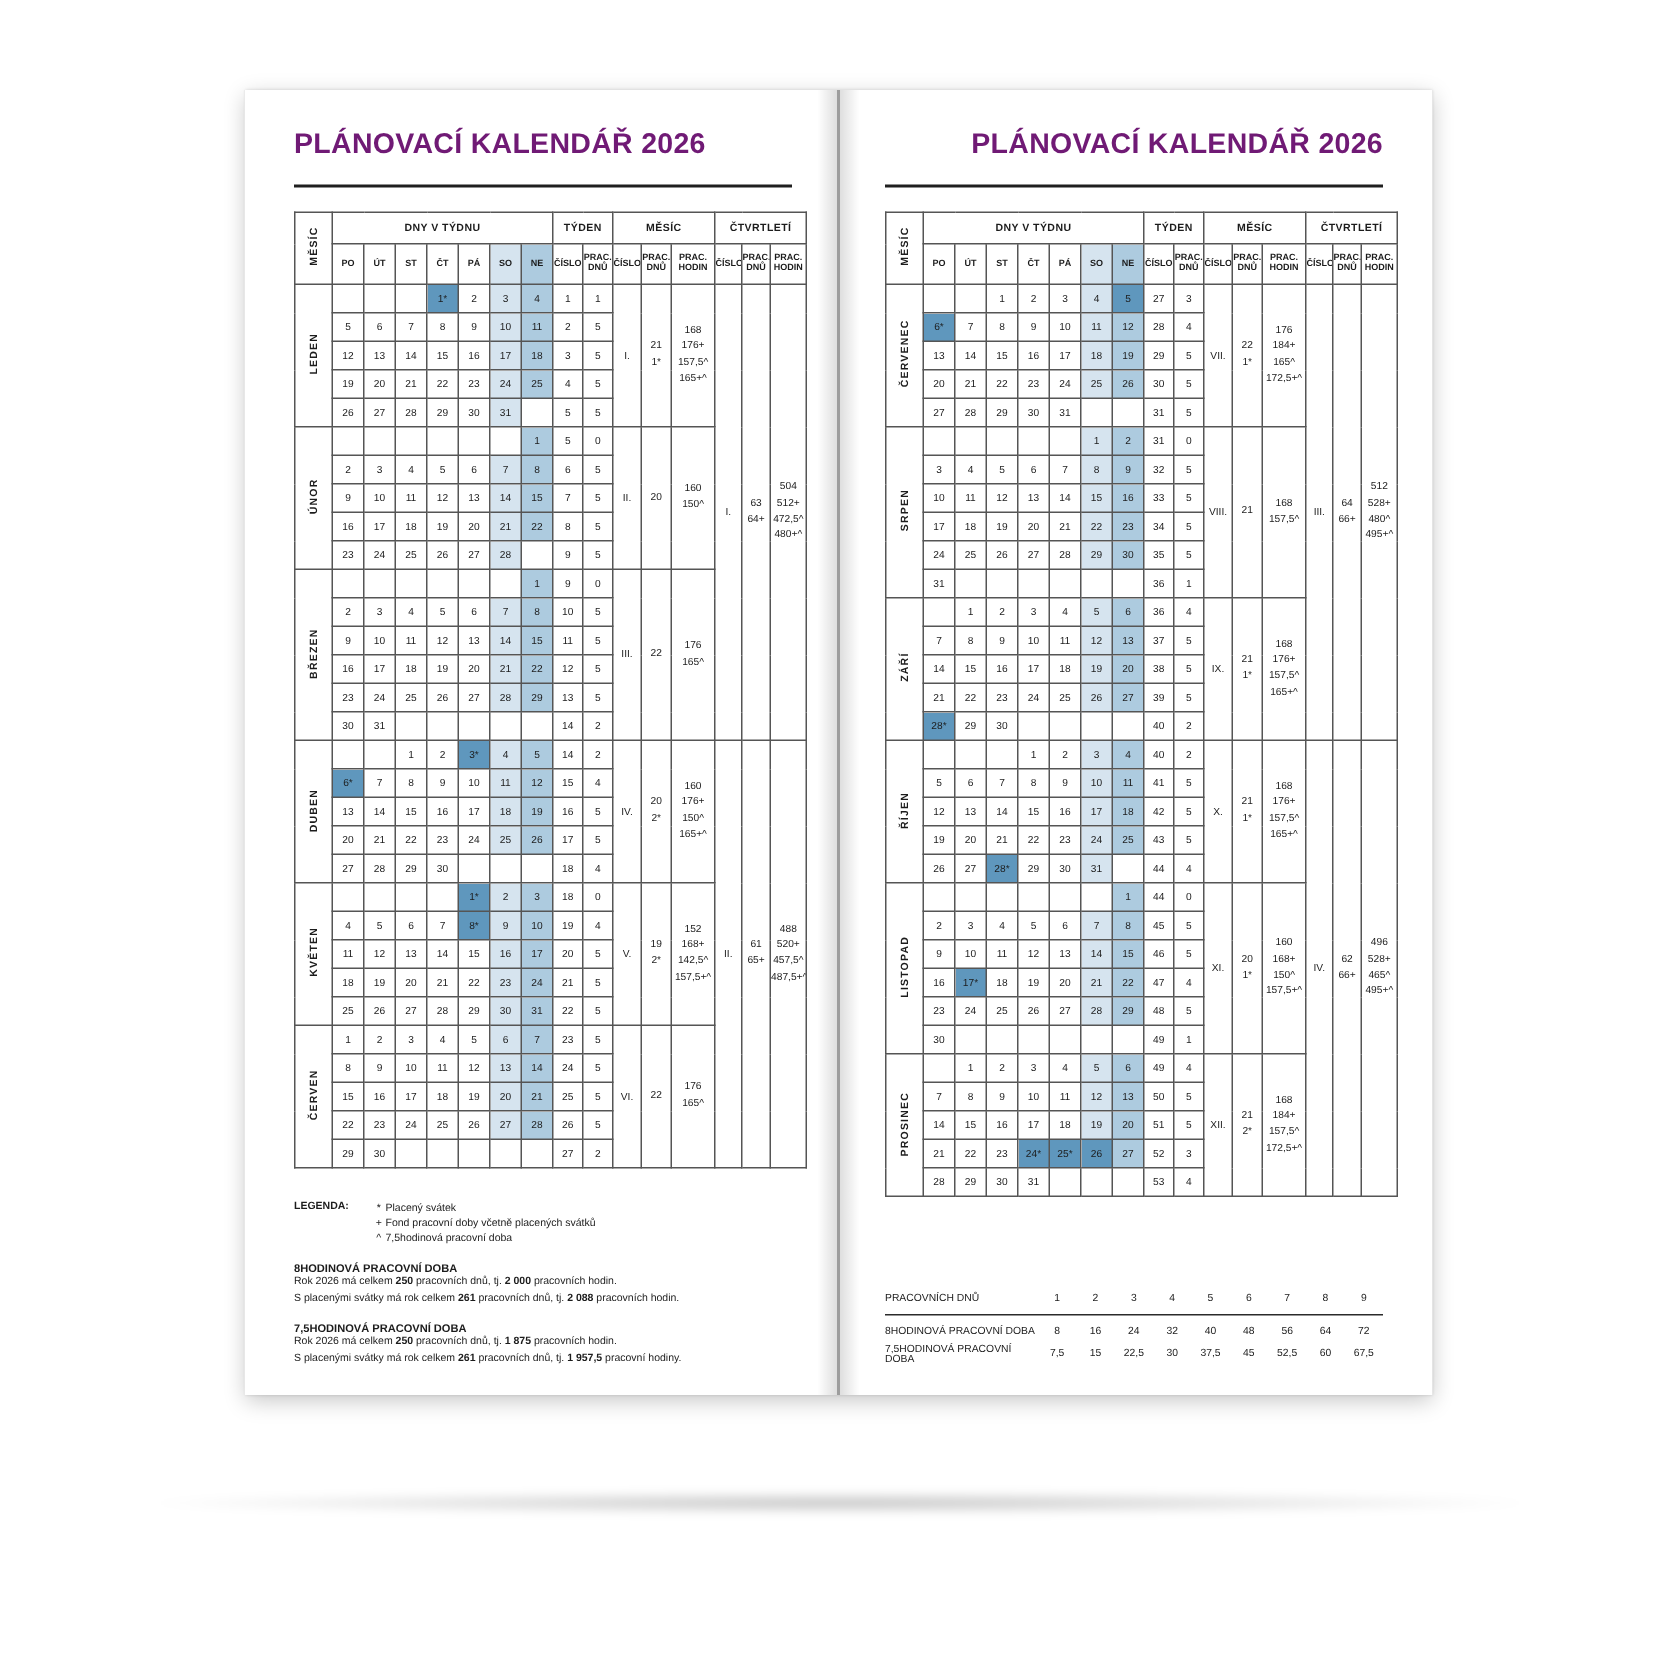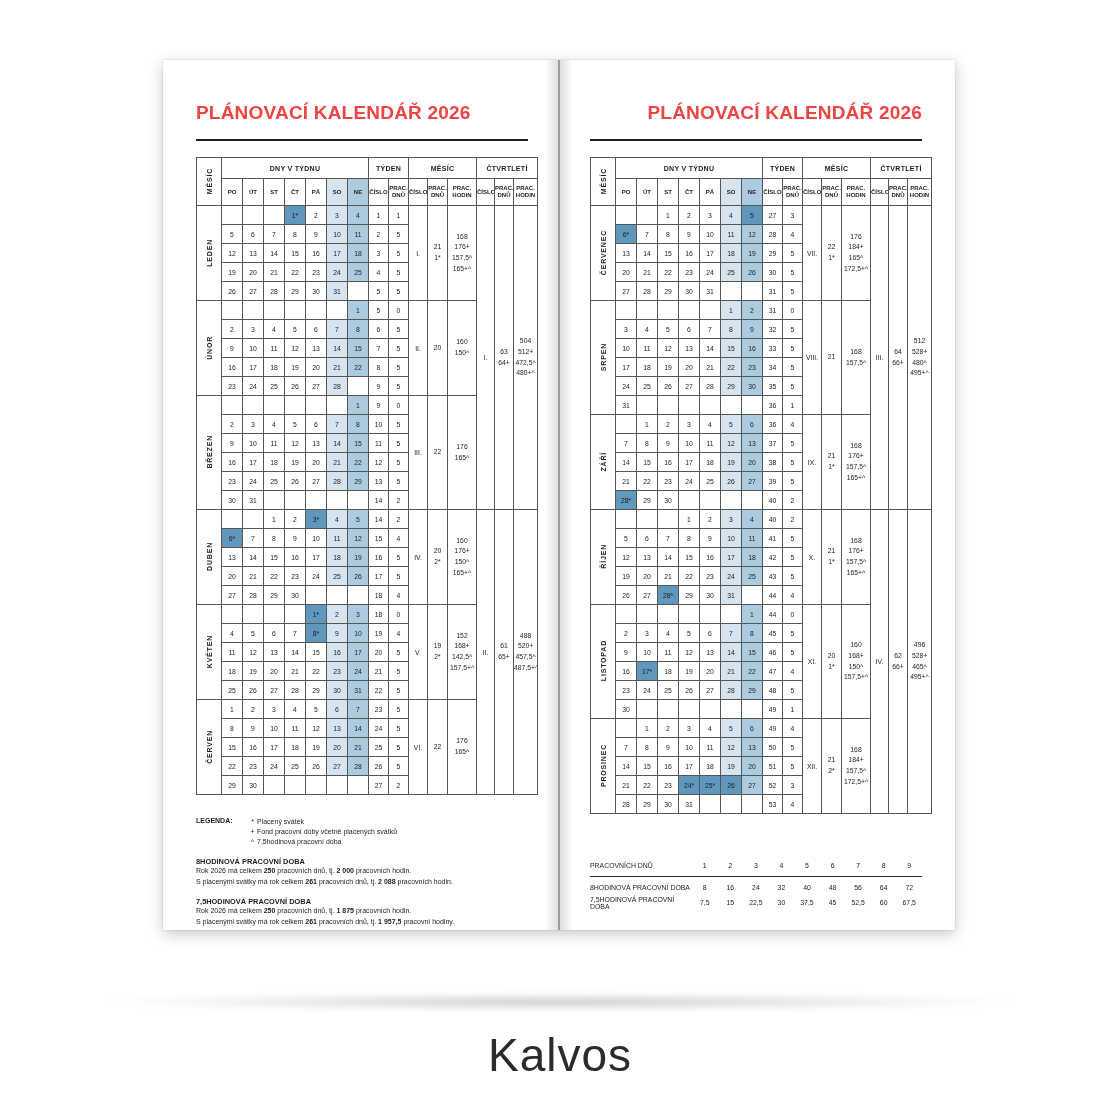--- a/index.html
+++ b/index.html
@@ -13,21 +13,21 @@
     display:flex;box-shadow:0 4px 14px rgba(0,0,0,0.22), 0 0 2px rgba(0,0,0,0.15);
     background:#bfbfbf;
   }
   .page{position:relative;width:395px;height:870px;background:#ffffff;box-sizing:border-box;padding:26px 30px 0 33px;}
   .page.right{padding:26px 33px 0 30px;}
   .page.left::after{content:"";position:absolute;top:0;right:0;width:13px;height:100%;
     background:linear-gradient(to right,rgba(0,0,0,0),rgba(0,0,0,0.13));pointer-events:none;}
   .page.right::before{content:"";position:absolute;top:0;left:0;width:13px;height:100%;
     background:linear-gradient(to left,rgba(0,0,0,0),rgba(0,0,0,0.13));pointer-events:none;}
   .spine-gap{width:2px;background:#9d9d9d;}
-  .page-title{font-size:19px;font-weight:bold;color:#ef4444;letter-spacing:0.2px;margin-top:16px;}
+  .page-title{font-size:19px;font-weight:bold;color:#701a75;letter-spacing:0.2px;margin-top:0;}
   .page.right .page-title{text-align:right;}
   .title-rule{height:2px;background:#1f1f1f;margin-top:15px;}
 
   table.cal{border-collapse:collapse;table-layout:fixed;width:341px;margin-top:16px;
     border:1.5px solid #2b2b2b;}
   table.cal td, table.cal th{border:1px solid #555;padding:0;text-align:center;vertical-align:middle;
     font-weight:normal;overflow:hidden;}
   table.cal thead tr.grp th{font-size:7px;font-weight:bold;height:20px;letter-spacing:0.3px;}
   table.cal thead tr.sub th{font-size:6px;height:26px;white-space:pre-line;line-height:1.12;font-weight:bold;}
   table.cal tbody tr{height:19px;}
@@ -1057,14 +1057,13 @@
           <span class="val">60</span>
           <span class="val">67,5</span>
         </div>
       </div>
   </div>
 </div>
 
 <div class="floor-shadow"></div>
 
 <div class="logo">
-  <span class="logo-text">Kalvos</span>
 </div>
 
 </body></html>

